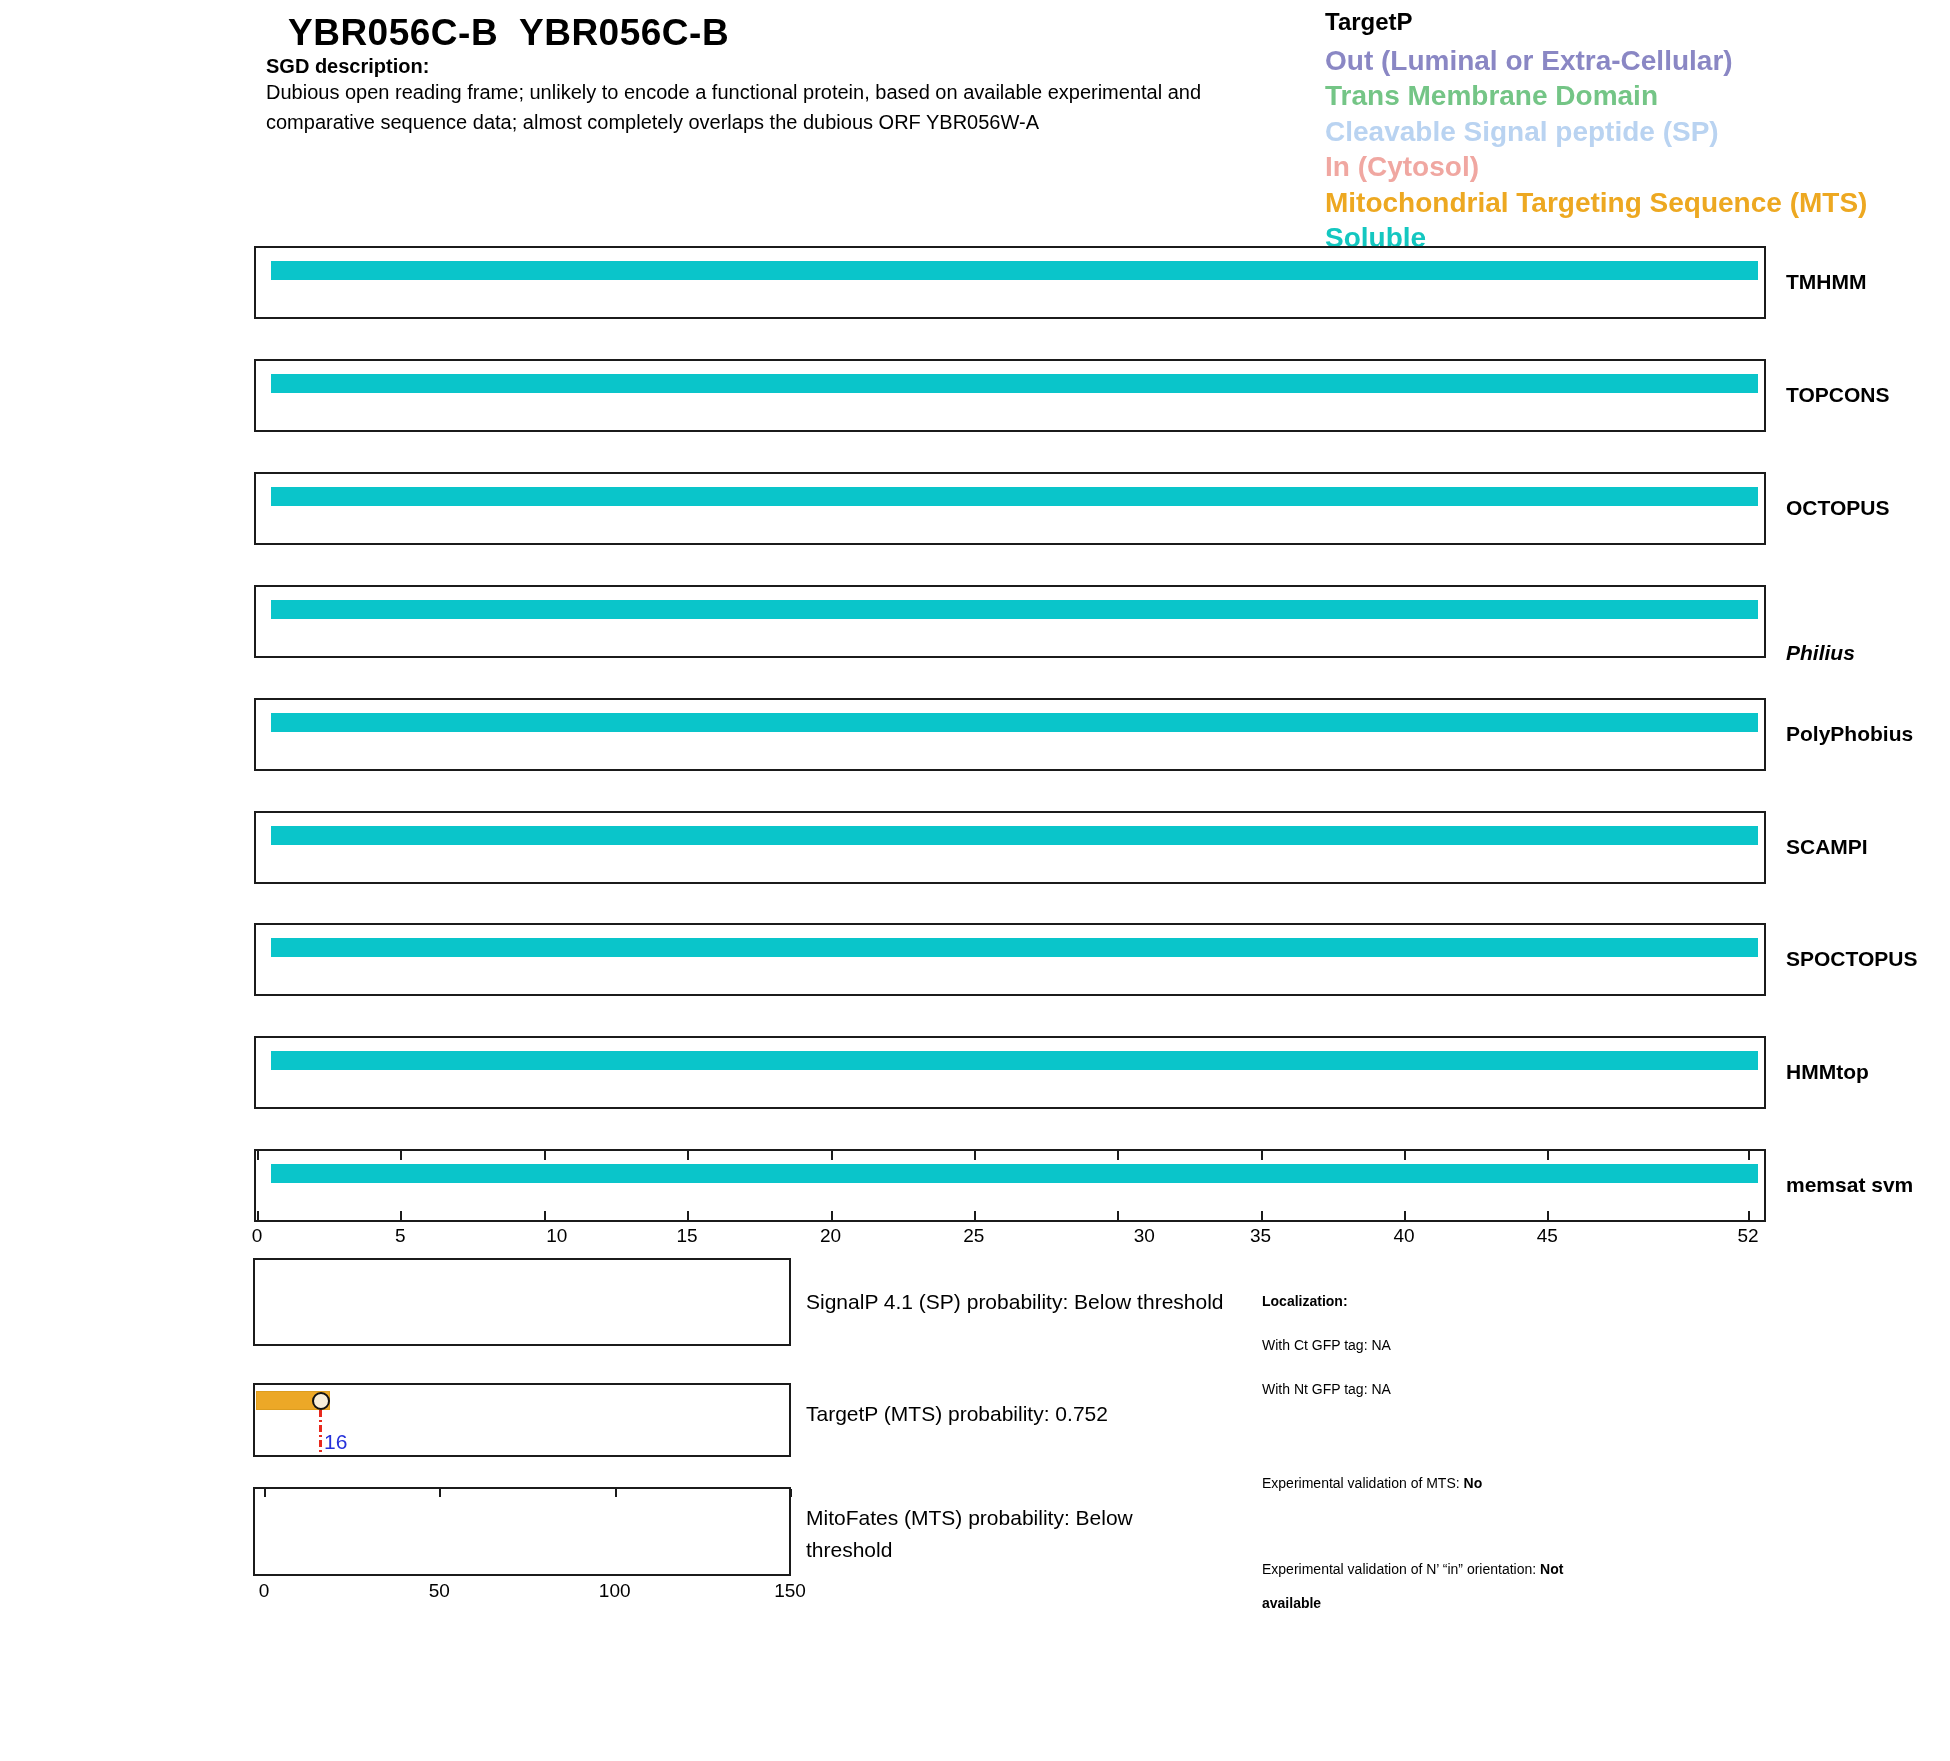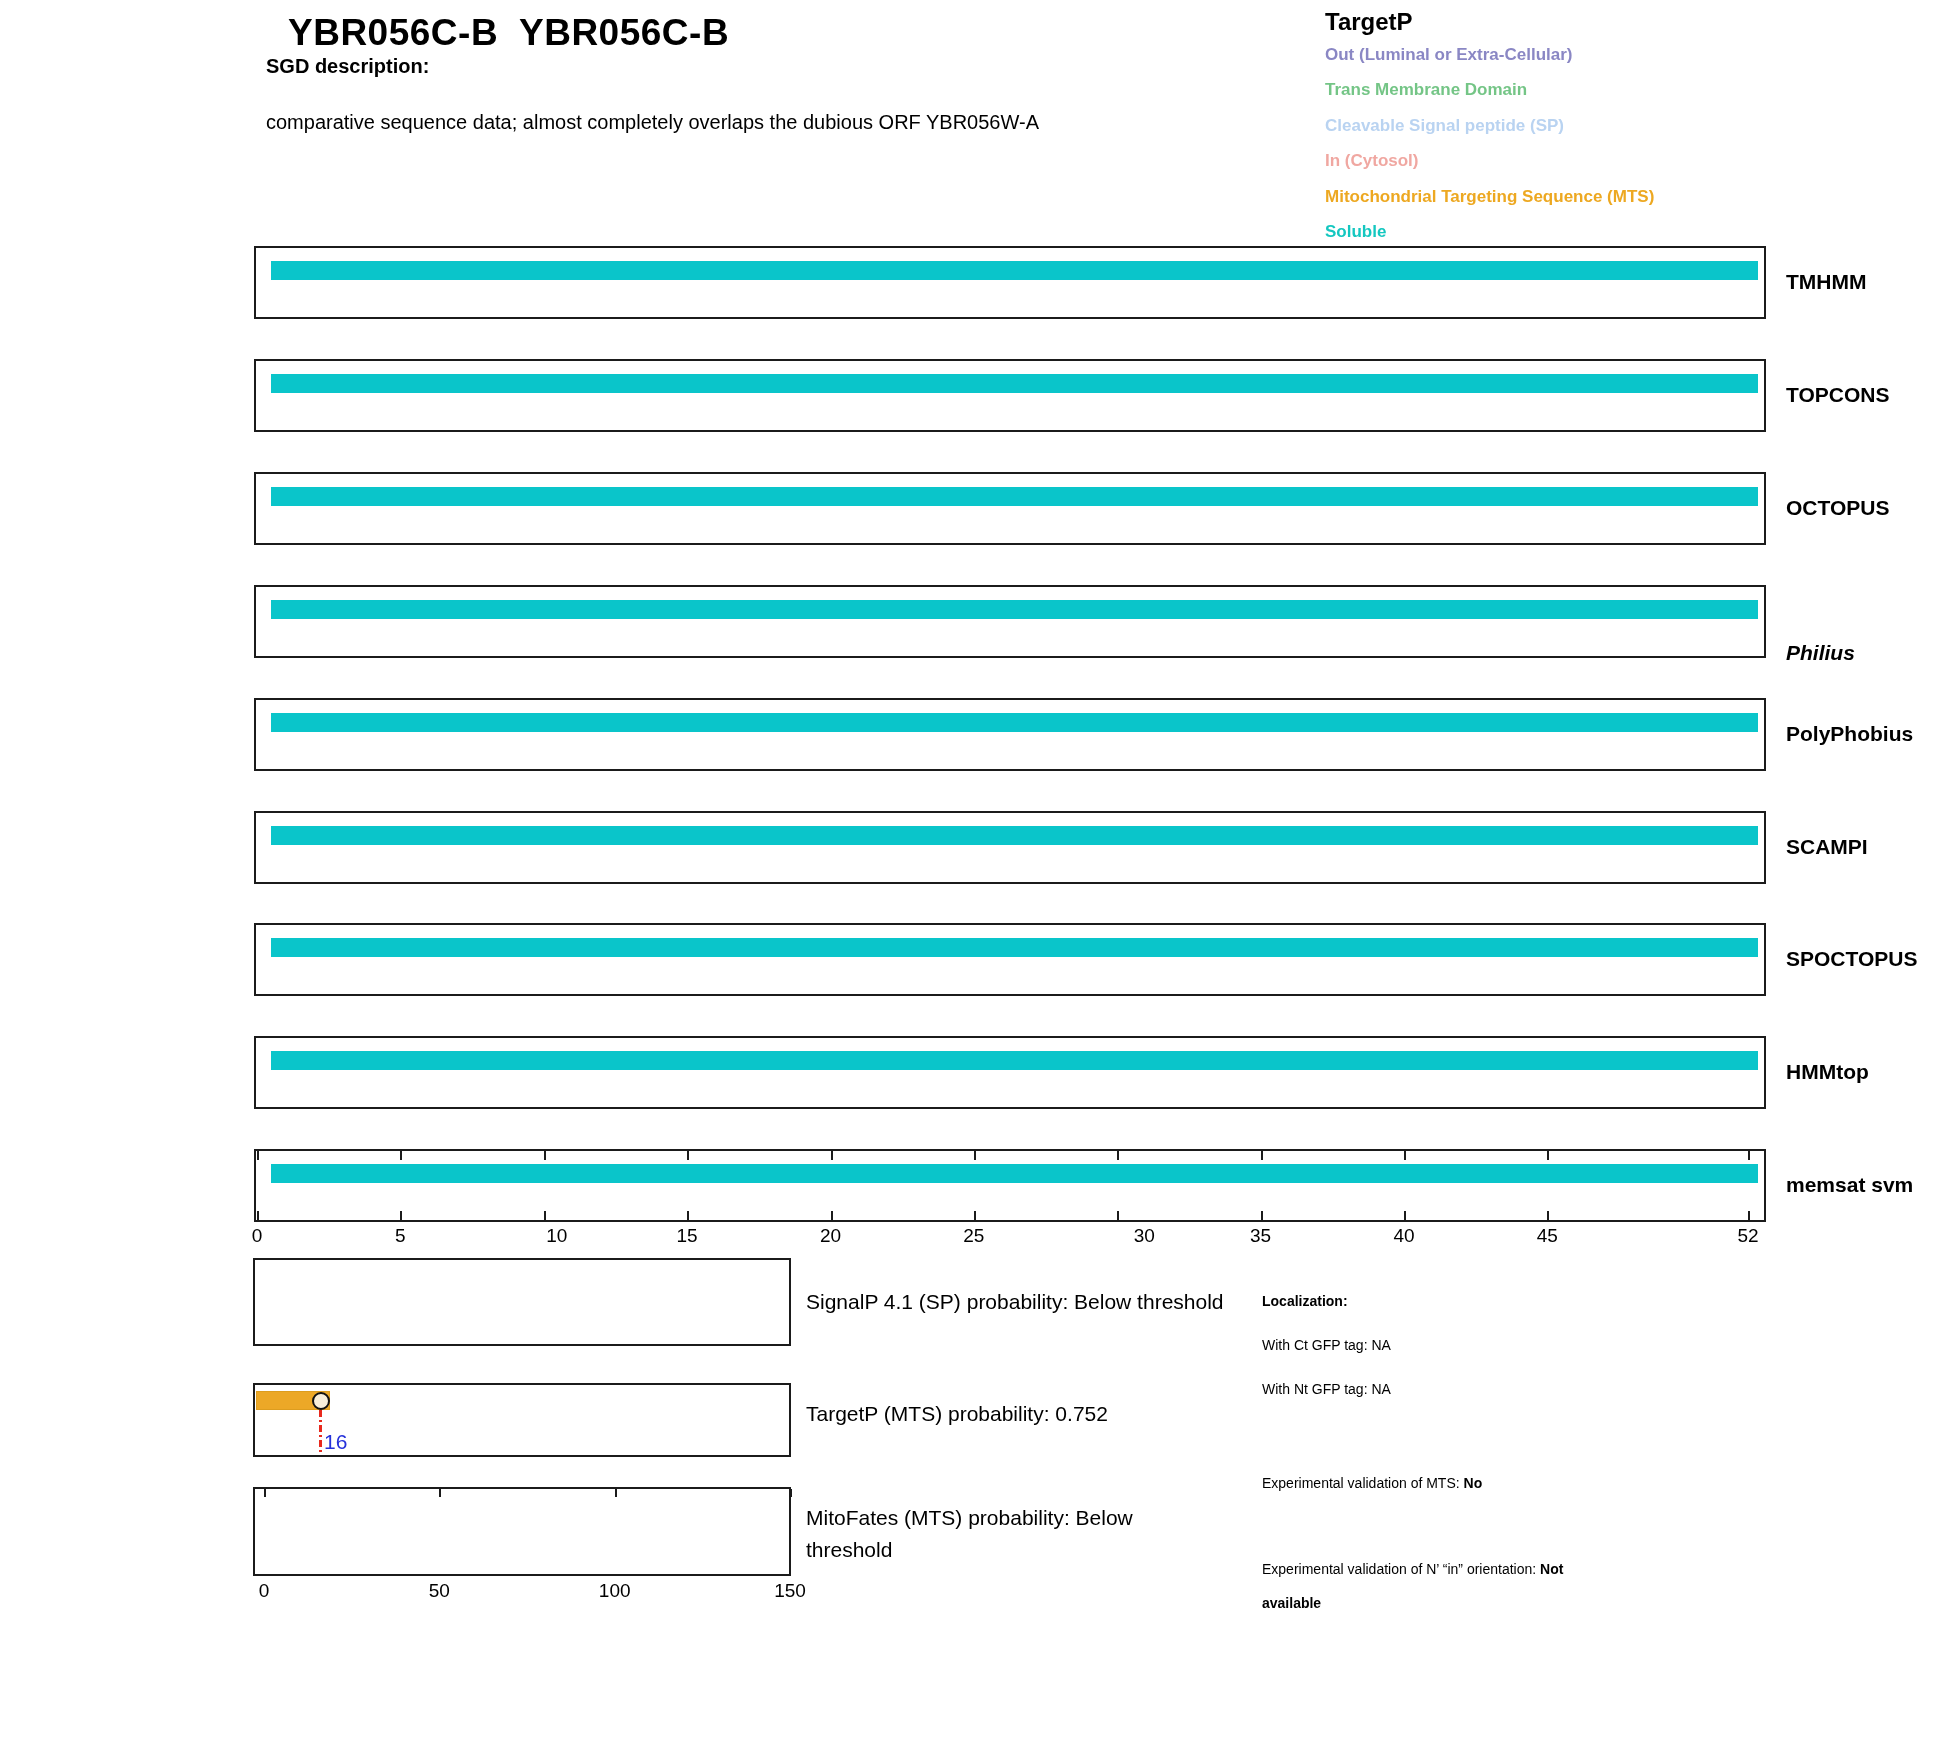--- a/index.html
+++ b/index.html
@@ -5,21 +5,21 @@
   html,body{margin:0;padding:0;background:#ffffff;}
   #canvas{
     position:relative;width:1950px;height:1761px;background:#ffffff;overflow:hidden;
     font-family:"Liberation Sans","DejaVu Sans",sans-serif;color:#000;
   }
   .abs{position:absolute;}
   .title{font-size:37px;font-weight:bold;white-space:pre;letter-spacing:0.5px;}
   .sgd-heading{font-size:20px;font-weight:bold;}
   .desc{font-size:20px;white-space:pre;}
   .legend-title{font-size:24px;font-weight:bold;}
-  .legend-item{font-size:17px;font-weight:bold;white-space:pre;}
+  .legend-item{font-size:28px;font-weight:bold;white-space:pre;}
   .track-box{position:absolute;box-sizing:border-box;border:2px solid #1b1b1b;background:#fff;}
   .track-bar{position:absolute;}
   .track-label{position:absolute;font-size:21px;font-weight:bold;line-height:26px;white-space:pre;}
   .tick{position:absolute;width:2px;background:#1b1b1b;}
   .axis-num{position:absolute;font-size:19px;line-height:20px;transform:translateX(-50%);white-space:pre;}
   .mini-box{position:absolute;box-sizing:border-box;border:2px solid #1b1b1b;background:#fff;}
   .side-label{position:absolute;font-size:21px;line-height:26px;white-space:pre;}
   .loc-text{position:absolute;font-size:14px;line-height:27px;white-space:pre;}
   .loc-bold{font-weight:bold;}
   .mts-bar{position:absolute;box-sizing:border-box;border:1px solid #dd9d1f;}
@@ -27,20 +27,21 @@
   .cut-line{position:absolute;width:3px;}
   .cut-label{position:absolute;font-size:21px;line-height:22px;}
 </style>
 </head>
 <body>
 
 <div id="canvas">
 
   <div class="abs title" style="left:266px;top:12px;margin-left:22px;">YBR056C-B  YBR056C-B</div>
   <div class="abs sgd-heading" style="left:266px;top:55px;">SGD description:</div>
+  <div class="abs desc" style="left:266px;top:81px;">Dubious open reading frame; unlikely to encode a functional protein, based on available experimental and</div>
   <div class="abs desc" style="left:266px;top:111px;">comparative sequence data; almost completely overlaps the dubious ORF YBR056W-A</div>
 
   <div class="abs legend-title" style="left:1325px;top:8px;">TargetP</div>
   <div id="legend-items" class="abs" style="left:1325px;top:0;">
       <div class="abs legend-item" style="left: 0px; top: 45px; color: rgb(138, 135, 196);">Out (Luminal or Extra-Cellular)</div>
       <div class="abs legend-item" style="left: 0px; top: 80.4px; color: rgb(116, 197, 134);">Trans Membrane Domain</div>
       <div class="abs legend-item" style="left: 0px; top: 115.8px; color: rgb(185, 211, 241);">Cleavable Signal peptide (SP)</div>
       <div class="abs legend-item" style="left: 0px; top: 151.2px; color: rgb(240, 167, 161);">In (Cytosol)</div>
       <div class="abs legend-item" style="left: 0px; top: 186.6px; color: rgb(237, 168, 33);">Mitochondrial Targeting Sequence (MTS)</div>
       <div class="abs legend-item" style="left: 0px; top: 222px; color: rgb(20, 199, 192);">Soluble</div>

